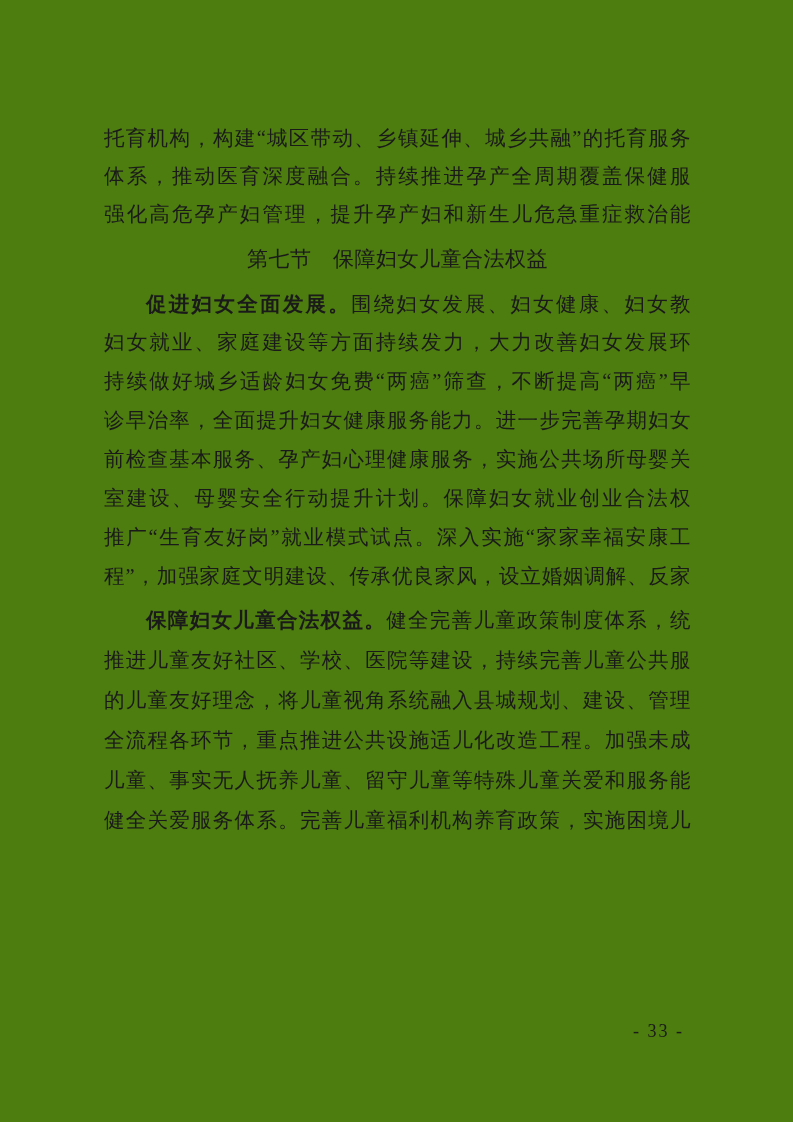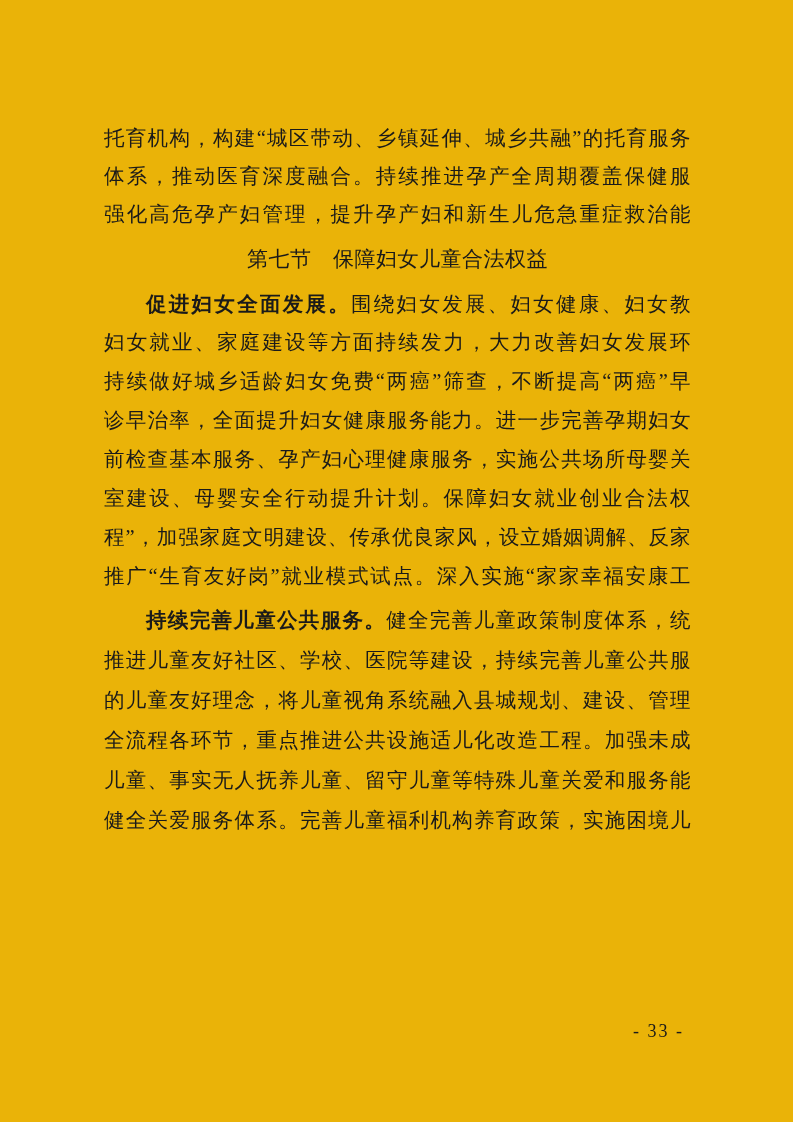--- a/index.html
+++ b/index.html
@@ -4,21 +4,21 @@
 <style>
   html, body {
     margin: 0;
     padding: 0;
     background: #ffffff;
   }
   .page {
     position: relative;
     width: 793px;
     height: 1122px;
-    background: #eab308;
+    background: #4d7c0f;
     overflow: hidden;
     font-family: "Liberation Serif", "DejaVu Serif", serif;
     color: #1a1a1a;
   }
   .text-col {
     position: absolute;
     left: 104px;
     top: 119px;
     width: 587px;
   }
@@ -80,25 +80,25 @@
         <div class="line"><span class="seg">强化高危孕产妇管理，提升孕产妇和新生儿危急重症救治能力，</span></div>
       </div>
       <div class="block heading">第七节　保障妇女儿童合法权益</div>
       <div class="block para">
         <div class="line indent"><span class="seg seg-bold">促进妇女全面发展。</span><span class="seg">围绕妇女发展、妇女健康、妇女教育、</span></div>
         <div class="line"><span class="seg">妇女就业、家庭建设等方面持续发力，大力改善妇女发展环境。</span></div>
         <div class="line"><span class="seg">持续做好城乡适龄妇女免费“两癌”筛查，不断提高“两癌”早</span></div>
         <div class="line"><span class="seg">诊早治率，全面提升妇女健康服务能力。进一步完善孕期妇女产</span></div>
         <div class="line"><span class="seg">前检查基本服务、孕产妇心理健康服务，实施公共场所母婴关爱</span></div>
         <div class="line"><span class="seg">室建设、母婴安全行动提升计划。保障妇女就业创业合法权益，</span></div>
+        <div class="line"><span class="seg">推广“生育友好岗”就业模式试点。深入实施“家家幸福安康工</span></div>
         <div class="line"><span class="seg">程”，加强家庭文明建设、传承优良家风，设立婚姻调解、反家</span></div>
-        <div class="line"><span class="seg">推广“生育友好岗”就业模式试点。深入实施“家家幸福安康工</span></div>
       </div>
       <div class="block para">
-        <div class="line indent"><span class="seg seg-bold">持续完善儿童公共服务。</span><span class="seg">健全完善儿童政策制度体系，统筹</span></div>
+        <div class="line indent"><span class="seg seg-bold">保障妇女儿童合法权益。</span><span class="seg">健全完善儿童政策制度体系，统筹</span></div>
         <div class="line"><span class="seg">推进儿童友好社区、学校、医院等建设，持续完善儿童公共服务</span></div>
         <div class="line"><span class="seg">的儿童友好理念，将儿童视角系统融入县城规划、建设、管理的</span></div>
         <div class="line"><span class="seg">全流程各环节，重点推进公共设施适儿化改造工程。加强未成年</span></div>
         <div class="line"><span class="seg">儿童、事实无人抚养儿童、留守儿童等特殊儿童关爱和服务能力，</span></div>
         <div class="line"><span class="seg">健全关爱服务体系。完善儿童福利机构养育政策，实施困境儿童</span></div>
       </div>
     </div>
   <div class="page-number">- 33 -</div>
 </div>
 

